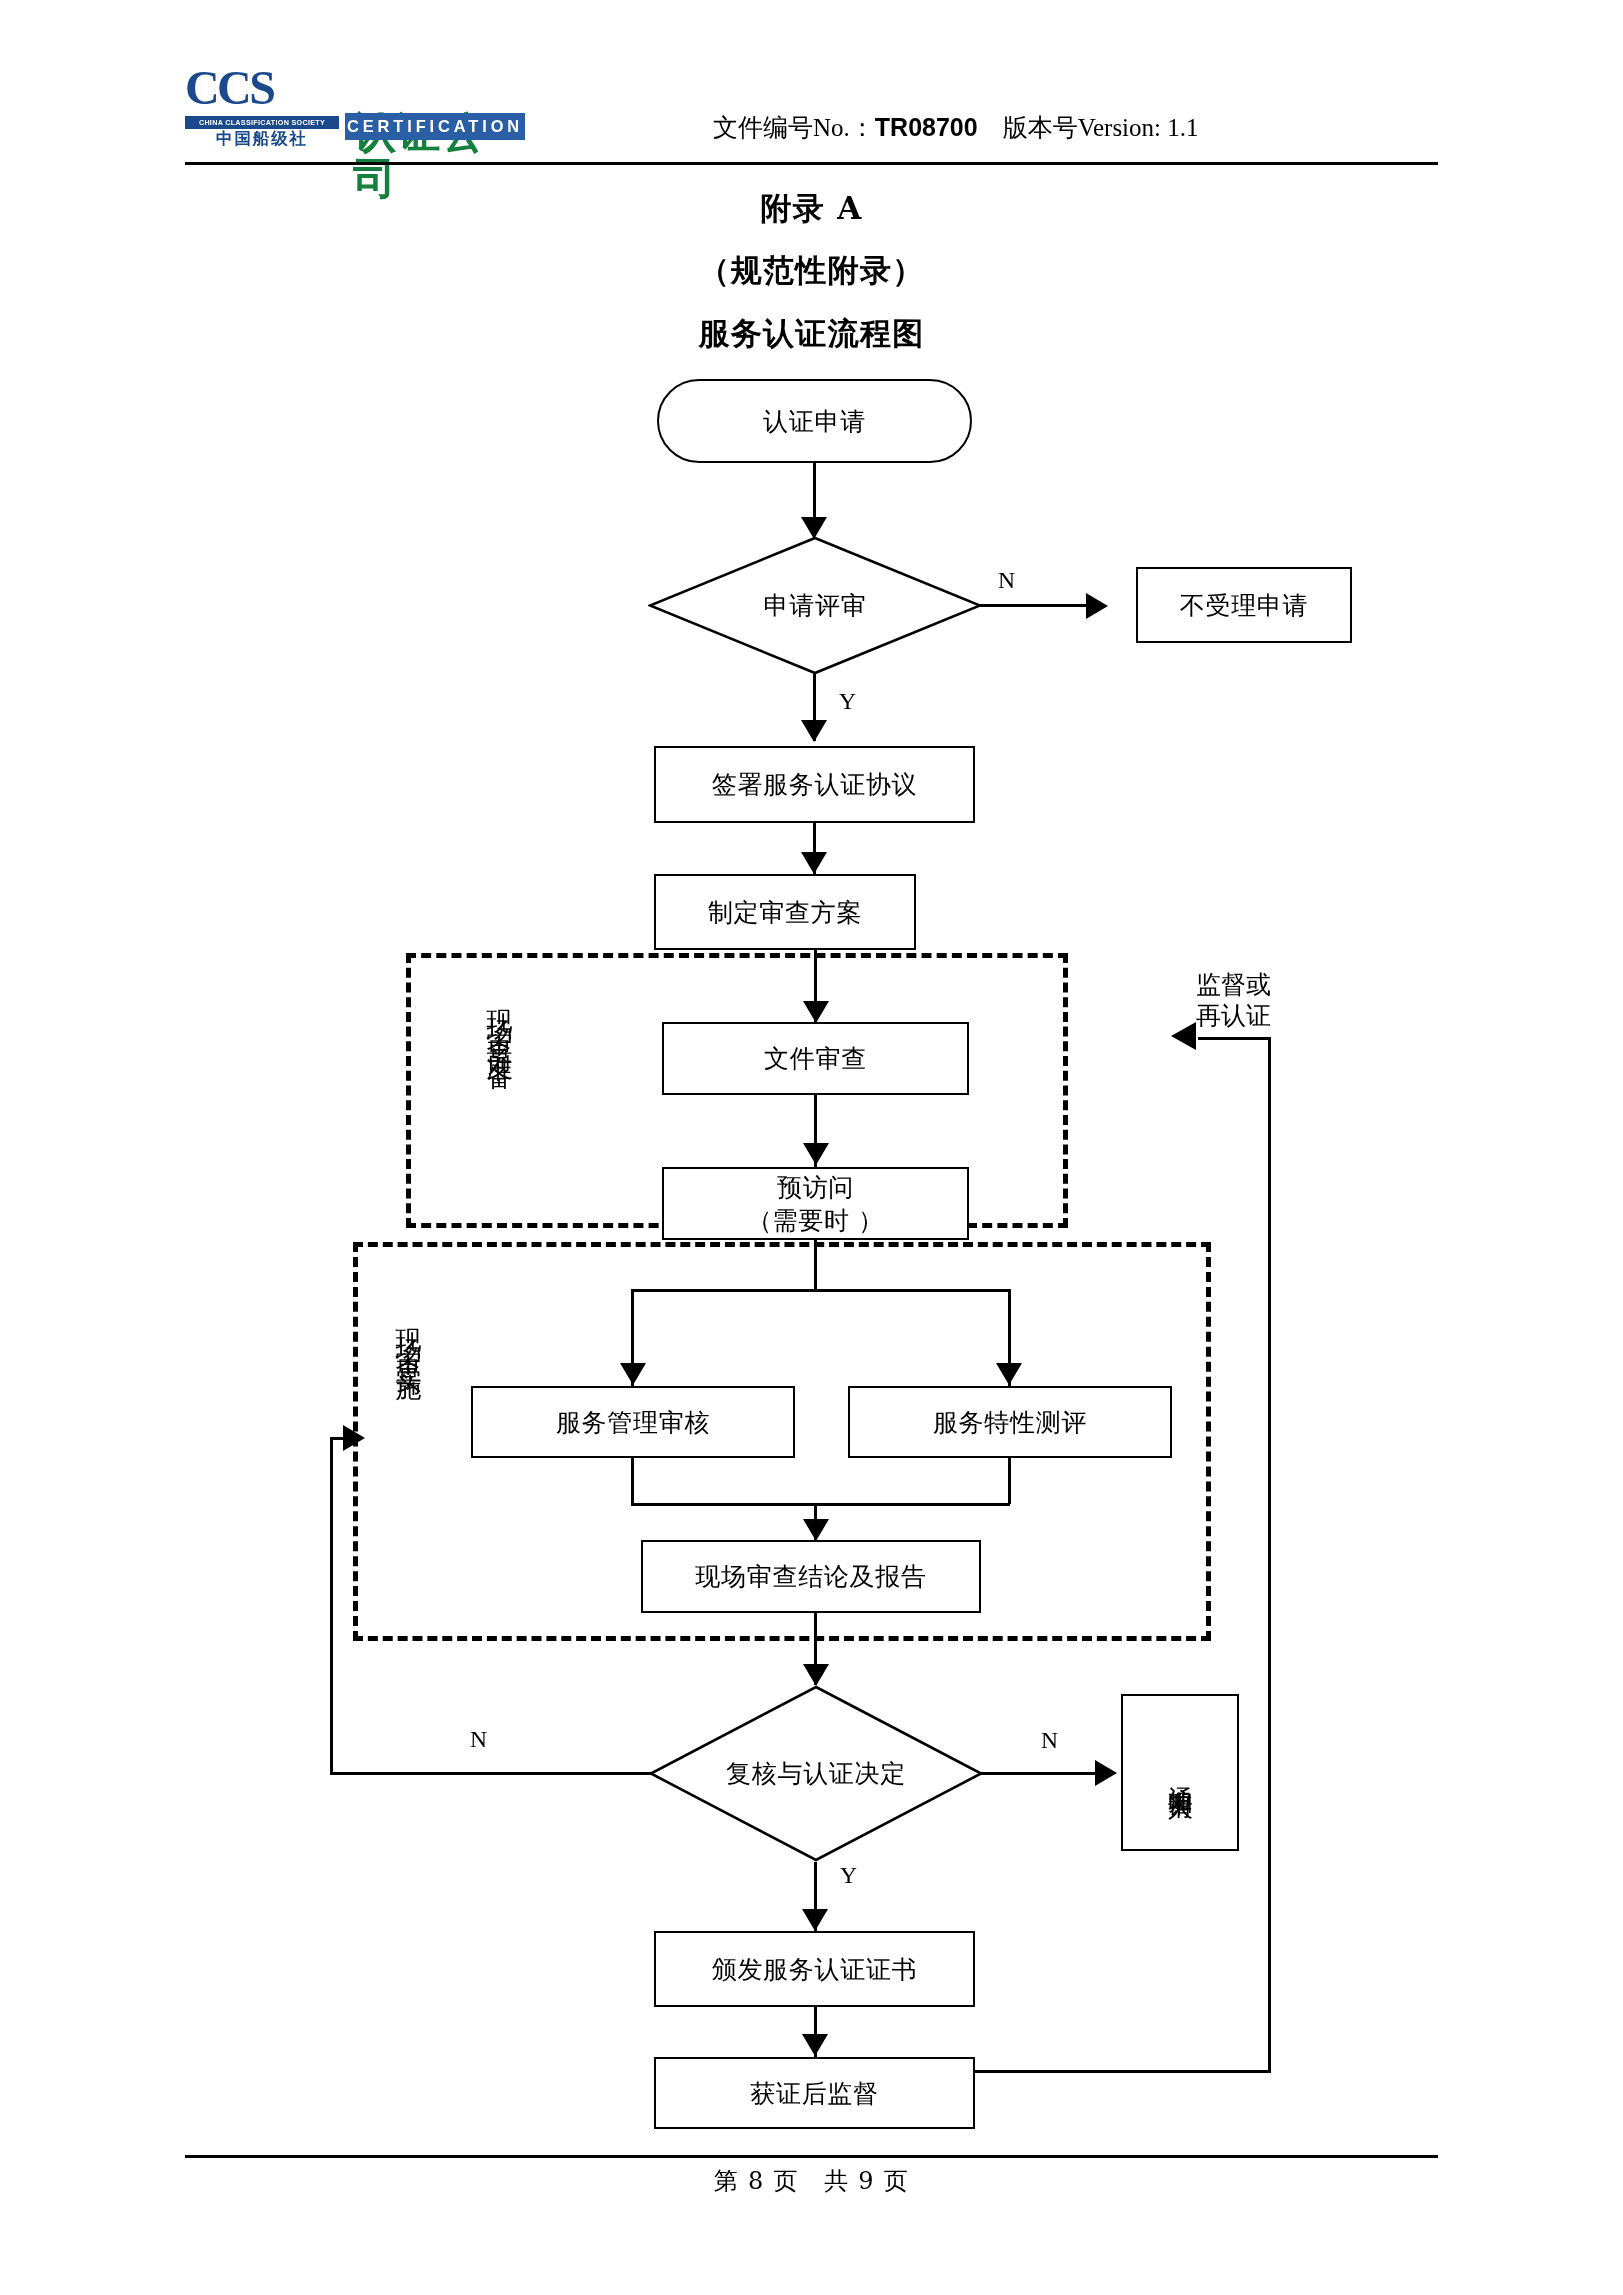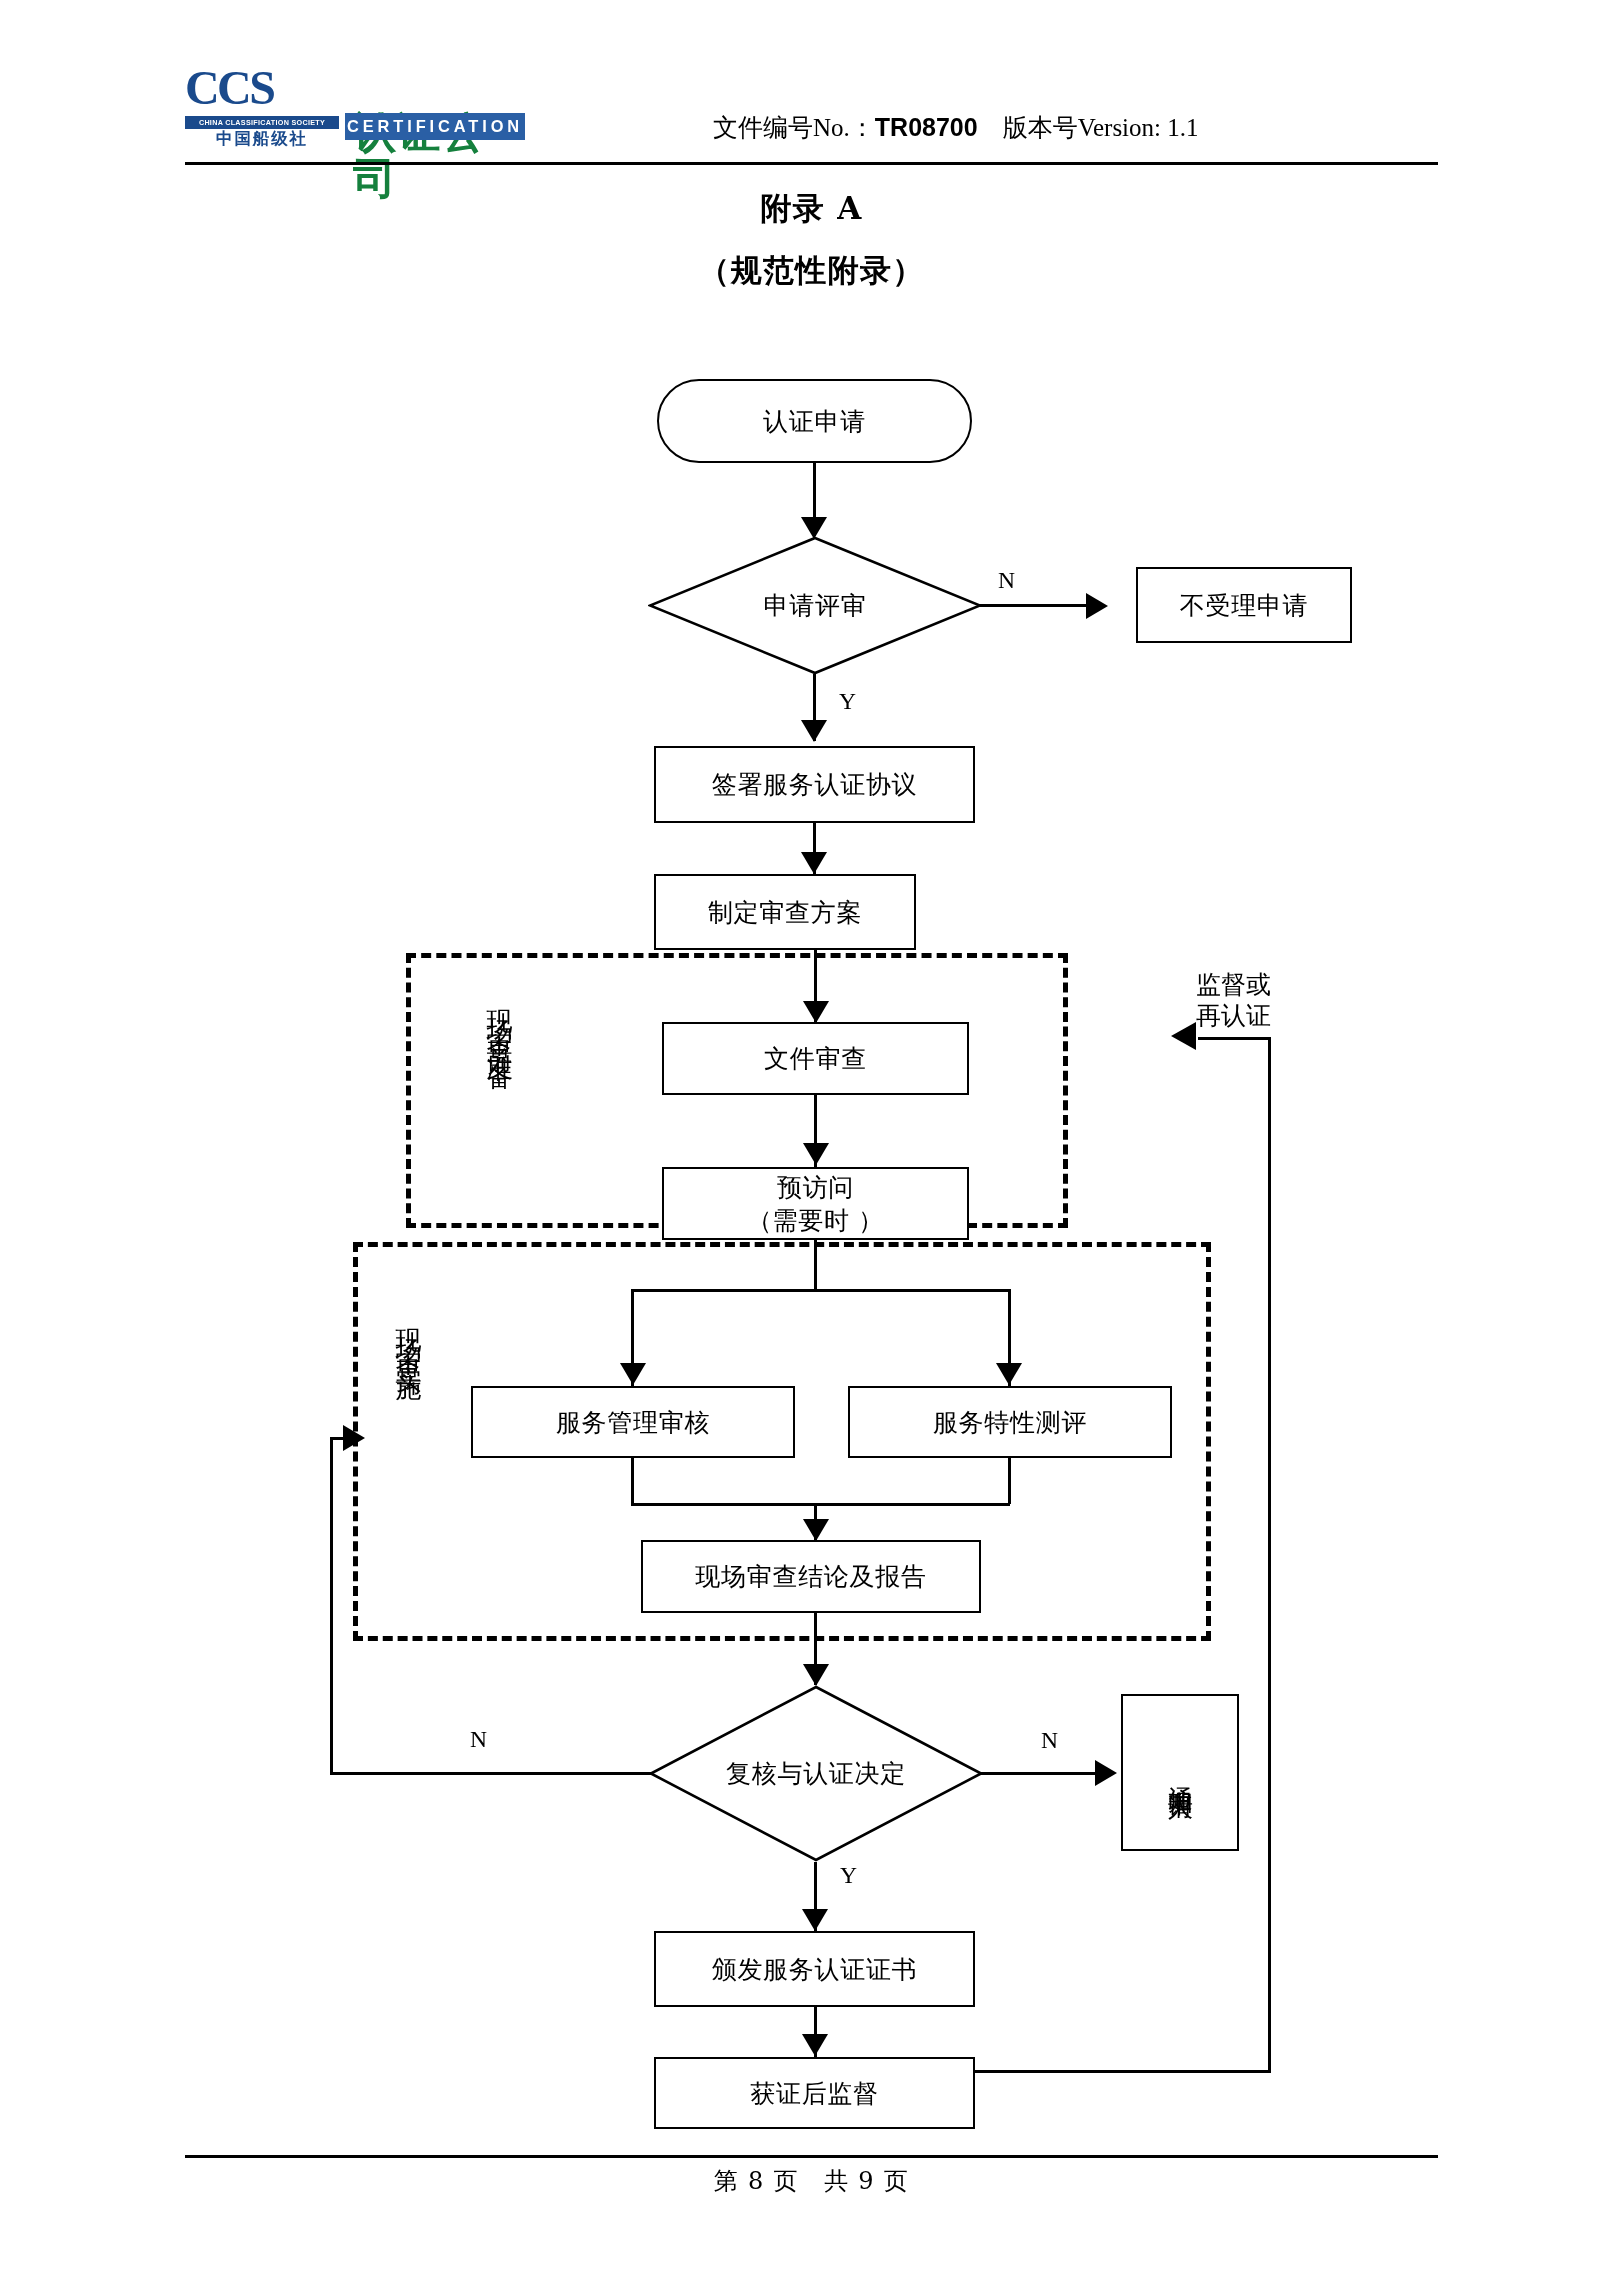--- a/index.html
+++ b/index.html
@@ -242,20 +242,21 @@
 
     <div id="header-doc">
       <span>文件编号No.：</span><span class="docno">TR08700</span><span>　版本号Version: 1.1</span>
     </div>
 
     <div id="header-rule"></div>
   </div>
 
   <div class="title" id="title-a">附录 A</div>
   <div class="title" id="title-b">（规范性附录）</div>
+  <div class="title" id="title-c">服务认证流程图</div>
 
   <div id="flow">
 
     <div class="group" style="left:406px; top:953px; width:662px; height:275px;"></div>
     <div class="grouplabel" style="left:485px; top:989px; height:220px;">现场审查前准备</div>
 
     <div class="group" style="left:353px; top:1242px; width:858px; height:399px;"></div>
     <div class="grouplabel" style="left:394px; top:1308px; height:209px;">现场审查实施</div>
 
     <div class="node term" style="left:657px; top:379px; width:315px; height:84px;">认证申请</div>

